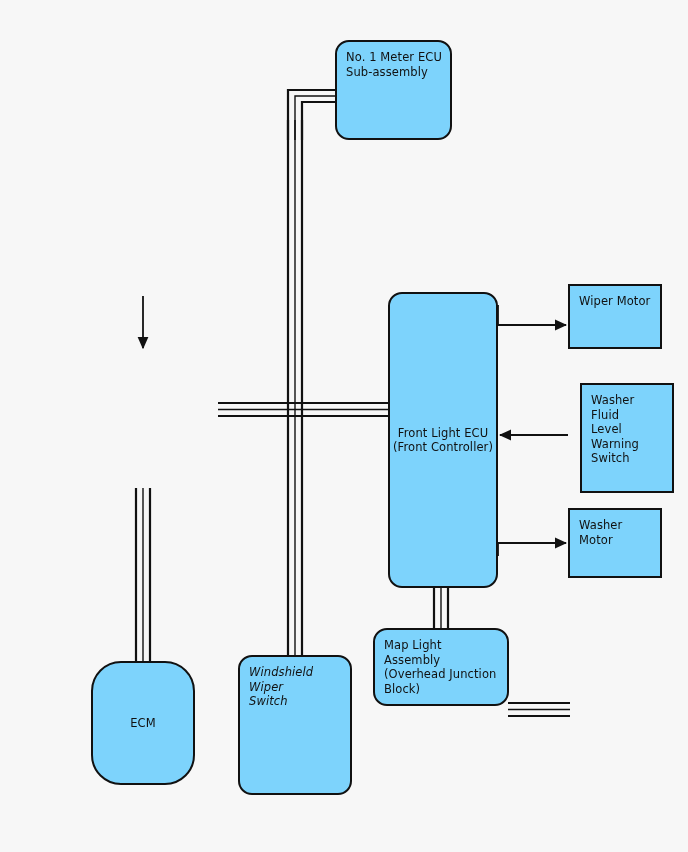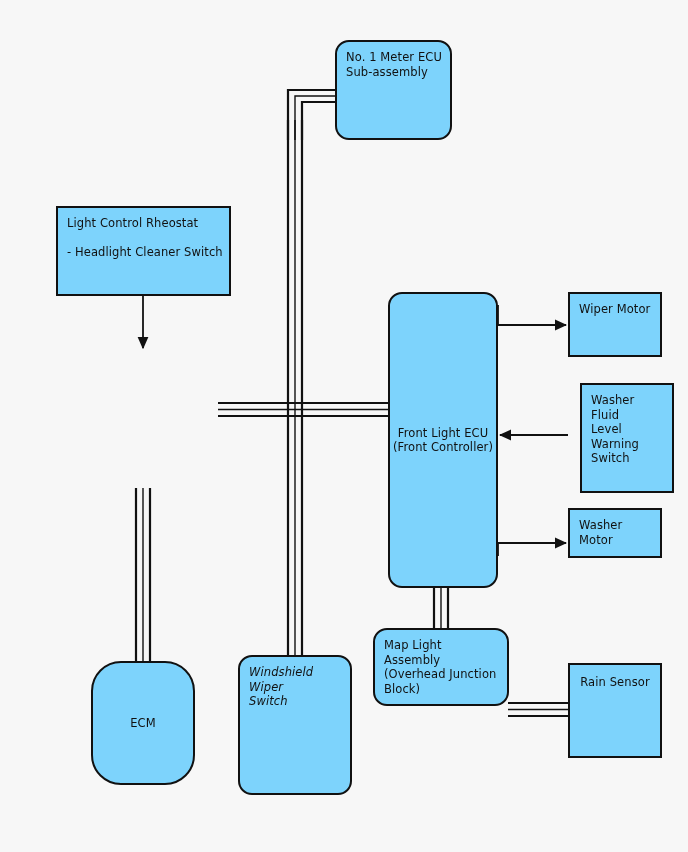--- a/index.html
+++ b/index.html
@@ -132,58 +132,50 @@
       <path d="M 498 543 L 566 543" stroke-width="1.8" marker-end="url(#arrow-r)"></path>
       <path d="M 498 543 L 498 556" stroke-width="1.8"></path>
     </g>
   </svg>
 
   <div class="node rounded align-tl" style="left:335px; top:40px; width:117px; height:100px;">
     <span class="node-label">No. 1 Meter ECU
 Sub-assembly</span>
   </div>
 
-  <div class="node align-tl" style="left:56px; top:206px; width:175px; height:90px;">
-    <span class="node-label">Light Control Rheostat
-
-- Headlight Cleaner Switch</span>
-  </div>
 
 
   <div class="node rounded align-c" style="left:388px; top:292px; width:110px; height:296px;">
     <span class="node-label">Front Light ECU
 (Front Controller)</span>
   </div>
 
-  <div class="node align-tl" style="left:568px; top:292px; width:94px; height:65px;">
+  <div class="node align-tl" style="left:568px; top:284px; width:94px; height:65px;">
     <span class="node-label">Wiper Motor</span>
   </div>
 
   <div class="node align-tl" style="left:580px; top:383px; width:94px; height:110px;">
     <span class="node-label">Washer Fluid
 Level Warning
 Switch</span>
   </div>
 
-  <div class="node align-tl" style="left:568px; top:508px; width:94px; height:50px;">
+  <div class="node align-tl" style="left:568px; top:508px; width:94px; height:70px;">
     <span class="node-label">Washer Motor</span>
   </div>
 
   <div class="node rounded align-c" style="left:91px; top:661px; width:104px; height:124px;border-radius:30px;">
     <span class="node-label">ECM</span>
   </div>
 
   <div class="node rounded align-tl" style="left:238px; top:655px; width:114px; height:140px;font-style:italic;">
     <span class="node-label">Windshield Wiper
 Switch</span>
   </div>
 
   <div class="node rounded align-tl" style="left:373px; top:628px; width:136px; height:78px;text-decoration:underline;">
     <span class="node-label">Map Light Assembly
 (Overhead Junction
 Block)</span>
   </div>
 
-  <div class="node align-tc" style="left:568px; top:663px; width:94px; height:95px;">
-    <span class="node-label">Rain Sensor</span>
-  </div>
 
 </div>
 
 </body></html>

